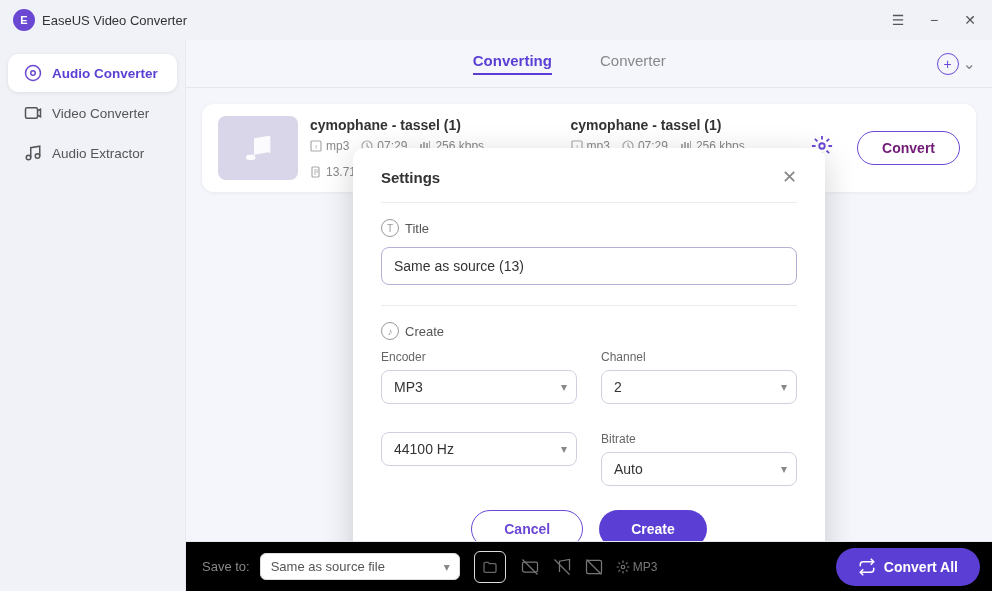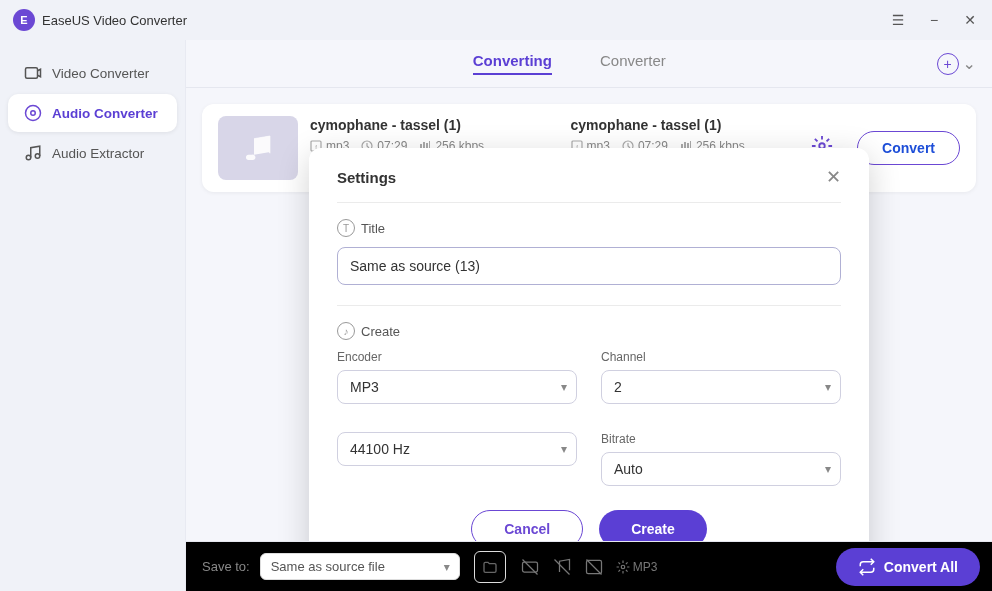--- a/index.html
+++ b/index.html
@@ -222,42 +222,42 @@
       cursor: pointer;
       color: #6b48d4;
       font-size: 20px;
       padding: 4px;
       margin-left: 8px;
     }
     .convert-btn {
       background: #fff;
       border: 1.5px solid #6b48d4;
       border-radius: 20px;
-      color: #1d4ed8;
+      color: #701a75;
       font-size: 14px;
       font-weight: 600;
       padding: 8px 24px;
       cursor: pointer;
       margin-left: 8px;
     }
 
     
     .modal-overlay {
       position: absolute;
       top: 0; left: 0; right: 0; bottom: 0;
       display: flex;
       align-items: flex-start;
       justify-content: center;
       padding-top: 60px;
       z-index: 10;
     }
     .modal {
       background: #fff;
       border-radius: 12px;
-      width: 560px;
+      width: 472px;
       box-shadow: 0 8px 32px rgba(0,0,0,0.18);
       padding: 20px 28px 24px;
     }
     .modal-header {
       display: flex;
       align-items: center;
       justify-content: space-between;
       margin-bottom: 16px;
     }
     .modal-title {
@@ -472,33 +472,33 @@
   <div class="title-bar-controls">
     <button class="title-bar-btn">☰</button>
     <button class="title-bar-btn">−</button>
     <button class="title-bar-btn">✕</button>
   </div>
 </div>
 
 <div class="app-body">
 
   <div class="sidebar">
+    <div class="sidebar-item active">
+      <svg viewBox="0 0 24 24" fill="none" stroke="#6b48d4" stroke-width="2">
+        <circle cx="12" cy="12" r="10"></circle>
+        <circle cx="12" cy="12" r="3"></circle>
+      </svg>
+      <span>Audio Converter</span>
+    </div>
     <div class="sidebar-item">
       <svg viewBox="0 0 24 24" fill="none" stroke="currentColor" stroke-width="2">
         <rect x="2" y="5" width="16" height="14" rx="2"></rect>
         <path d="M18 9l4-2v10l-4-2"></path>
       </svg>
       <span>Video Converter</span>
-    </div>
-    <div class="sidebar-item active">
-      <svg viewBox="0 0 24 24" fill="none" stroke="#6b48d4" stroke-width="2">
-        <circle cx="12" cy="12" r="10"></circle>
-        <circle cx="12" cy="12" r="3"></circle>
-      </svg>
-      <span>Audio Converter</span>
     </div>
     <div class="sidebar-item">
       <svg viewBox="0 0 24 24" fill="none" stroke="currentColor" stroke-width="2">
         <path d="M9 18V5l12-2v13"></path>
         <circle cx="6" cy="18" r="3"></circle>
         <circle cx="18" cy="16" r="3"></circle>
       </svg>
       <span>Audio Extractor</span>
     </div>
   </div>

